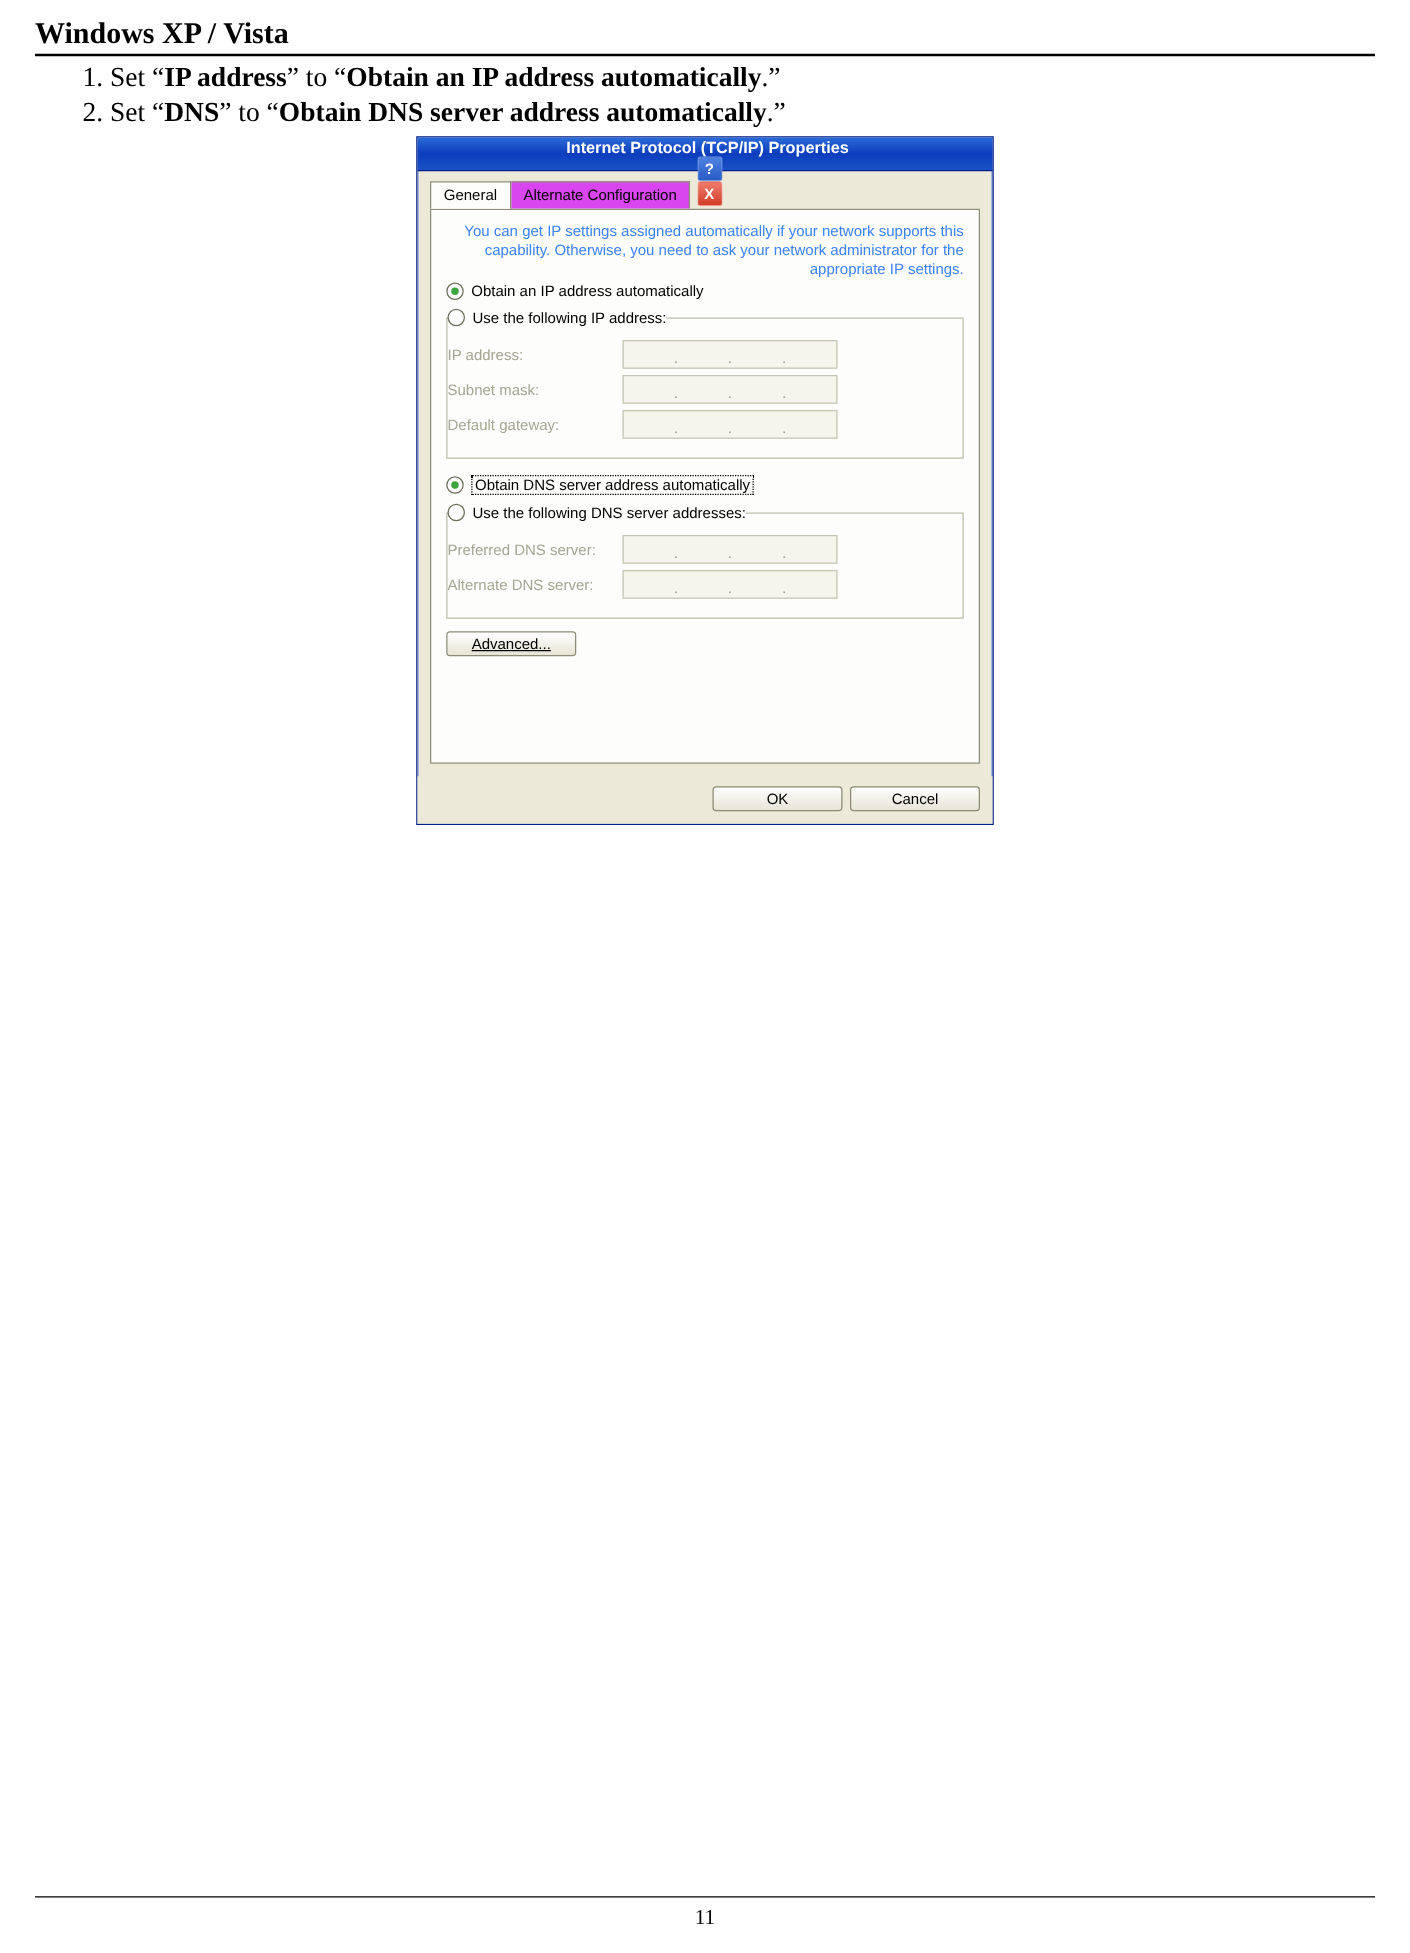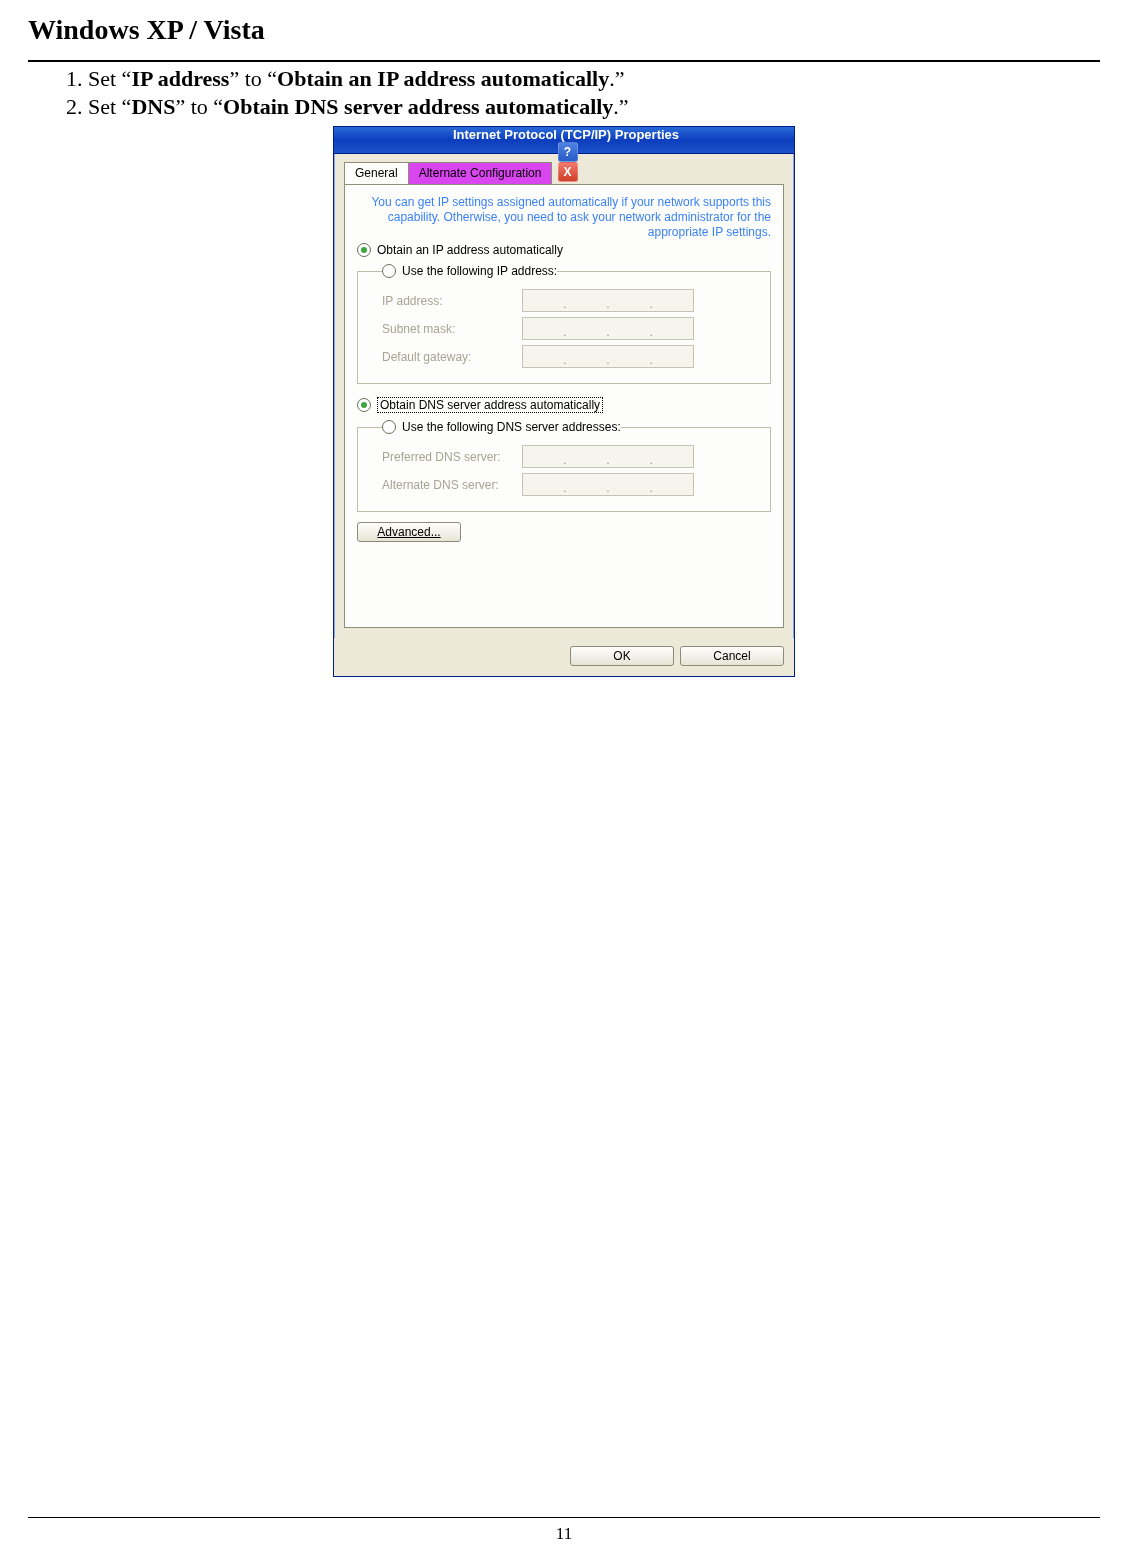--- a/index.html
+++ b/index.html
@@ -10,24 +10,24 @@
     color: #000;
     width: 1128px;
     height: 1562px;
     position: relative;
     box-sizing: border-box;
   }
   .page {
     padding: 14px 28px 0 28px;
   }
   .section-heading {
-    font-size: 28px;
+    font-size: 24px;
     font-weight: bold;
     border-bottom: 2px solid #000;
-    padding-bottom: 14px;
+    padding-bottom: 2px;
     margin-bottom: 4px;
   }
   .para {
     font-size: 26px;
     line-height: 1.35;
   }
   ol {
     font-size: 22px;
     margin: 2px 0 0 0;
     padding-left: 60px;
@@ -97,21 +97,21 @@
     width:12px;height:12px;border-radius:50%;
     border:1px solid #6d6d5b; margin-right:6px;
     display:inline-flex;align-items:center;justify-content:center;
     background:#fff;
   }
   .radio.selected::after{
     content:""; width:6px;height:6px;border-radius:50%;background:#3ea63e;
   }
   .focus-dots { border:1px dotted #000; padding:0 2px; }
   fieldset {
-    border:1px solid #bdbdaa; margin:4px 0 10px 0; padding:6px 10px 10px 24px;
+    border:1px solid #bdbdaa; margin:4px 0 10px 0; padding:6px 10px 10px 0;
   }
   .form-row { display:flex; align-items:center; margin:5px 0; }
   .form-row label { width:140px; color:#a5a593; font-size:12px; }
   .ip-input {
     width:170px; height:20px; border:1px solid #c4c4b2;
     background:#f5f5ed; display:flex; justify-content:space-evenly;
     align-items:flex-end; color:#8a8a7a; font-size:11px;
     padding-bottom:1px;
   }
   .ip-input span{ line-height:1; }

